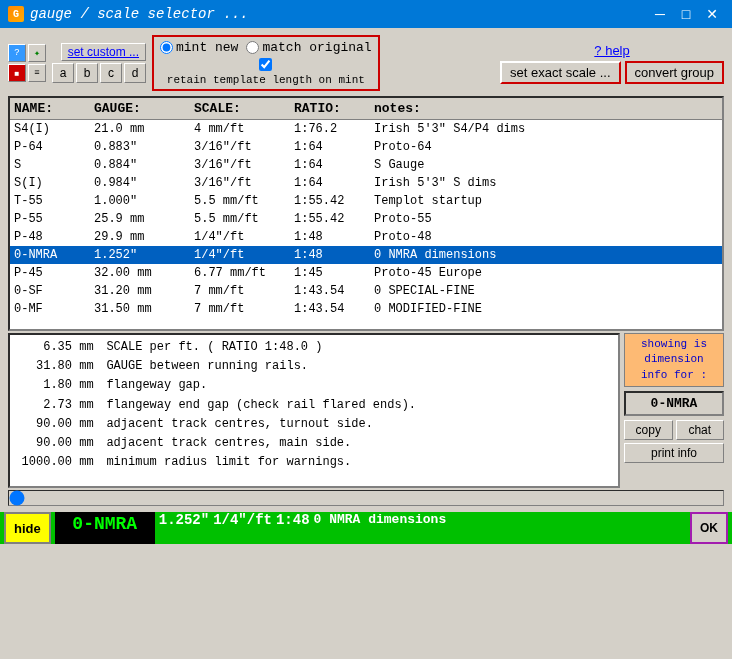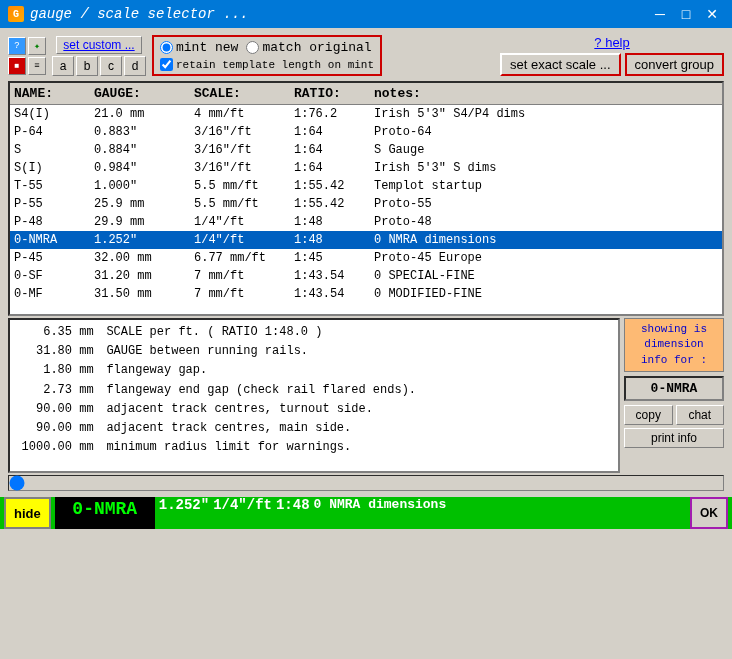--- a/index.html
+++ b/index.html
@@ -64,21 +64,21 @@
       border: 1px solid #808080;
       border-top-color: white;
       border-left-color: white;
       display: flex; align-items: center; justify-content: center;
       font-size: 10px; cursor: pointer;
     }
 
     .set-custom-section {
       display: flex;
       flex-direction: column;
-      align-items: center;
+      align-items: flex-end;
       gap: 2px;
     }
     .set-custom-btn {
       background: #d4d0c8;
       border: 1px solid;
       border-color: white #808080 #808080 white;
       font-size: 12px;
       padding: 1px 6px;
       cursor: pointer;
       color: blue;
@@ -99,21 +99,21 @@
       display: flex;
       flex-direction: column;
       gap: 3px;
       border: 2px solid #c00;
       padding: 3px 6px;
       background: #d4d0c8;
     }
     .radio-row { display: flex; gap: 8px; }
     .radio-item { display: flex; align-items: center; gap: 3px; cursor: pointer; }
     .radio-item input { cursor: pointer; }
-    .checkbox-row { display: flex; align-items: center; gap: 3px; font-size: 11px; }
+    .checkbox-row { display: flex; align-items: center; gap: 3px; font-size: 11px; flex-direction: column; }
 
     .right-buttons {
       display: flex;
       flex-direction: column;
       gap: 3px;
       margin-left: auto;
     }
     .help-btn {
       background: none; border: none; color: blue; font-size: 13px;
       cursor: pointer; text-decoration: underline; padding: 0;

